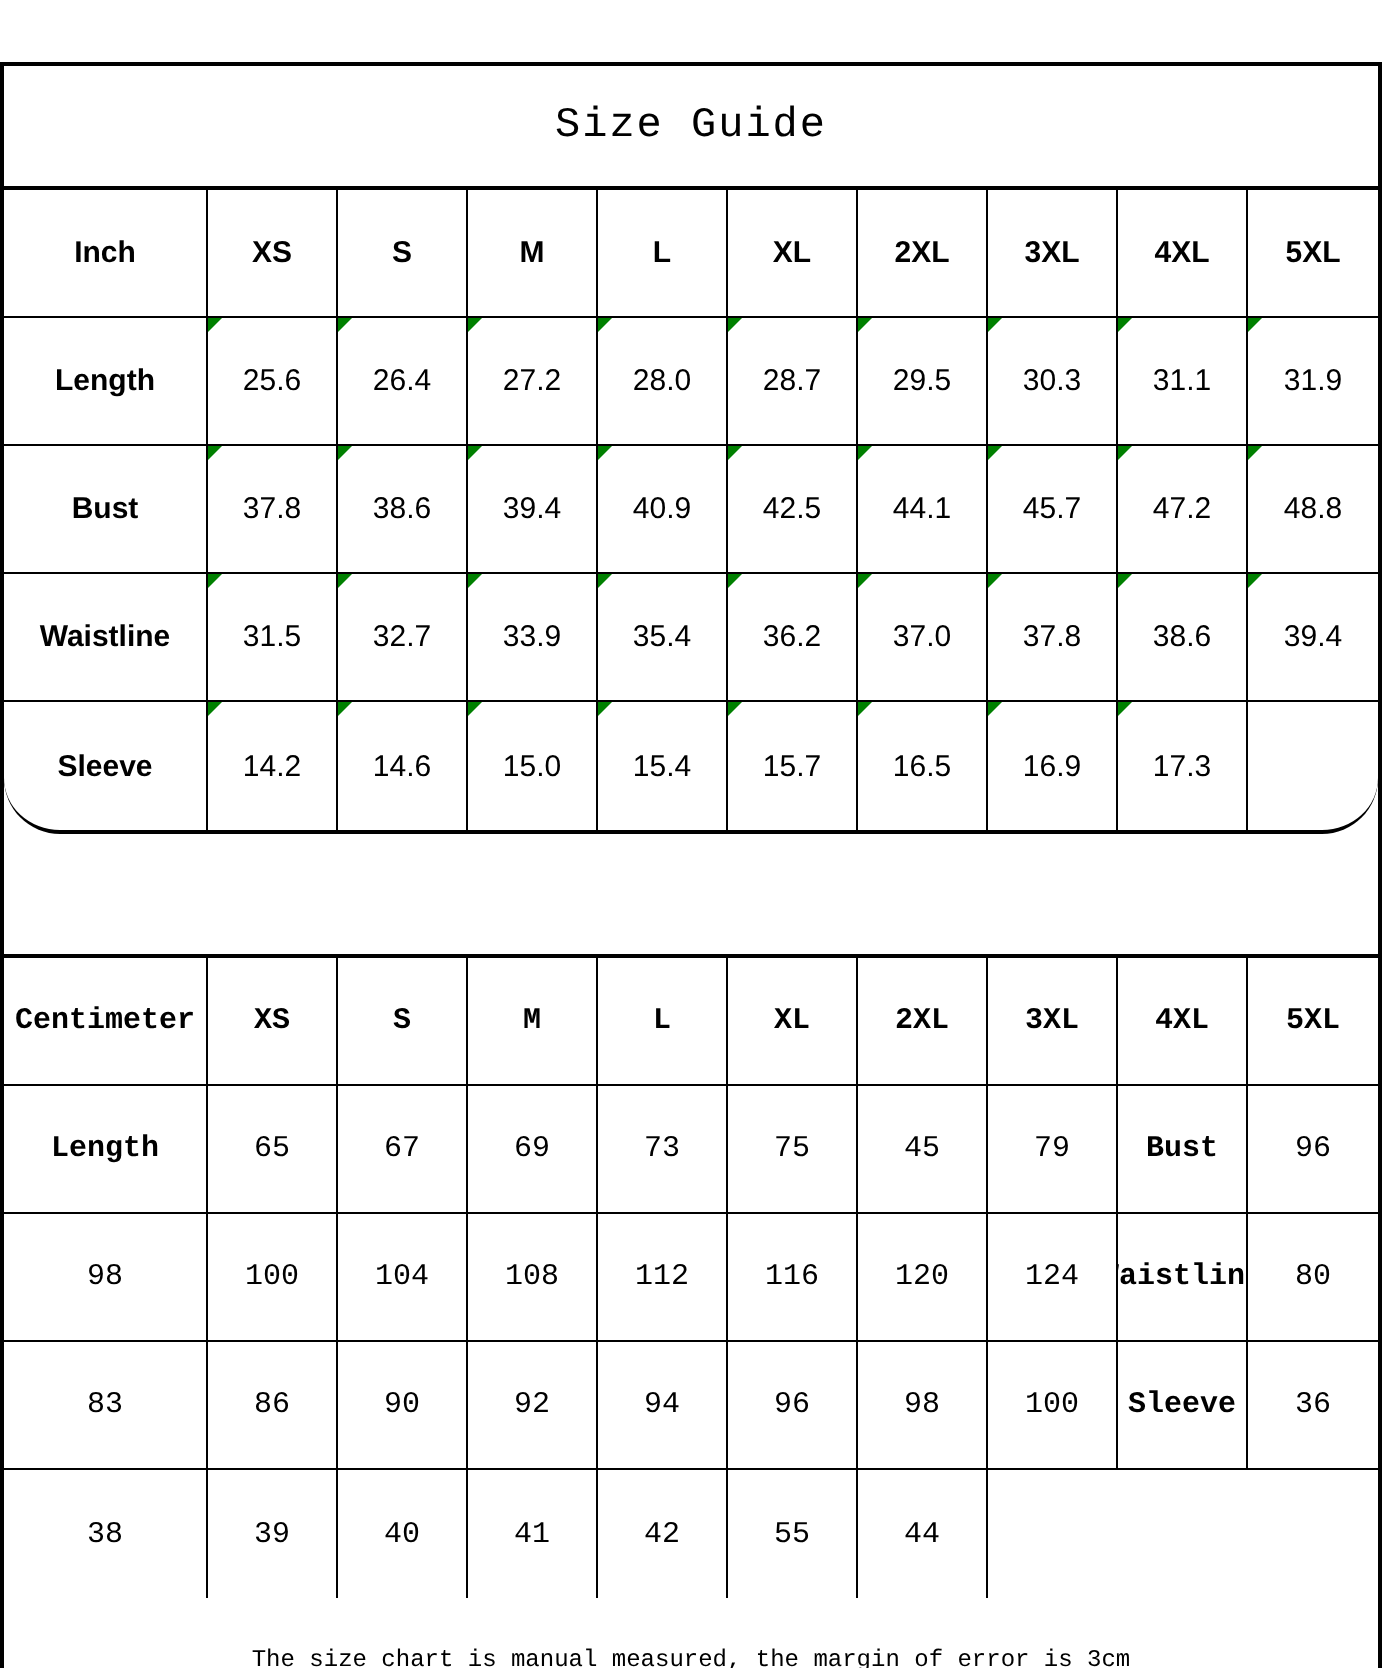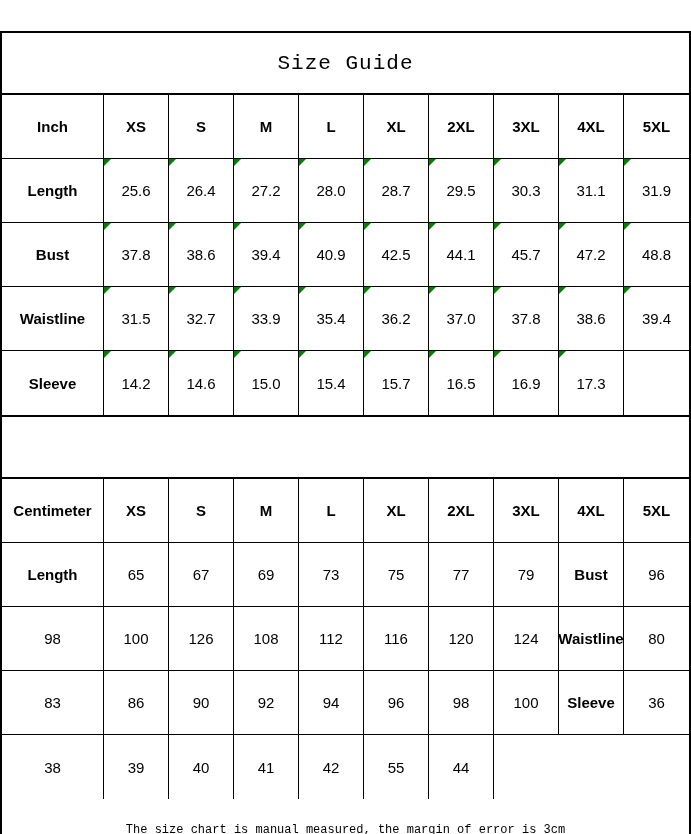--- a/index.html
+++ b/index.html
@@ -40,32 +40,32 @@
     position:relative;
     border-right:1px solid var(--border);
     border-bottom:1px solid var(--border);
     display:flex;align-items:center;justify-content:center;
     font-size:15px;
     overflow:hidden;
   }
   .cell:nth-child(10n){border-right:none;}
   .cell:nth-child(n+41){border-bottom:none;}
   .cell.head,.cell.label{font-weight:bold;}
-  .size-table{border-bottom:2px solid var(--border);}
+  .size-table{border-bottom:2px solid var(--border);border-radius:28px;}
   .gap-row{
     box-sizing:border-box;
     height:62px;
     border-bottom:2px solid var(--border);
   }
   .footer-row{
     box-sizing:border-box;
     height:62px;
     display:flex;align-items:center;justify-content:center;
   }
-  .cm-table{border-bottom:none;}
+  .cm-table{border-bottom:none;font-family:Liberation Mono, monospace;}
   .footer-row{border-top:0;}
   .footer-text{
     font-family:"Liberation Mono","DejaVu Sans Mono",monospace;
     font-size:12px;
   }
   .tri{
     position:absolute;
     top:0;left:0;
     width:7px;height:7px;
     background:var(--marker);
@@ -145,27 +145,27 @@
       <div class="cell head">2XL</div>
       <div class="cell head">3XL</div>
       <div class="cell head">4XL</div>
       <div class="cell head">5XL</div>
       <div class="cell label">Length</div>
       <div class="cell value">65</div>
       <div class="cell value">67</div>
       <div class="cell value">69</div>
       <div class="cell value">73</div>
       <div class="cell value">75</div>
-      <div class="cell value">77</div>
+      <div class="cell value">45</div>
       <div class="cell value">79</div>
       <div class="cell label">Bust</div>
       <div class="cell value">96</div>
       <div class="cell value">98</div>
       <div class="cell value">100</div>
-      <div class="cell value">126</div>
+      <div class="cell value">104</div>
       <div class="cell value">108</div>
       <div class="cell value">112</div>
       <div class="cell value">116</div>
       <div class="cell value">120</div>
       <div class="cell value">124</div>
       <div class="cell label">Waistline</div>
       <div class="cell value">80</div>
       <div class="cell value">83</div>
       <div class="cell value">86</div>
       <div class="cell value">90</div>

